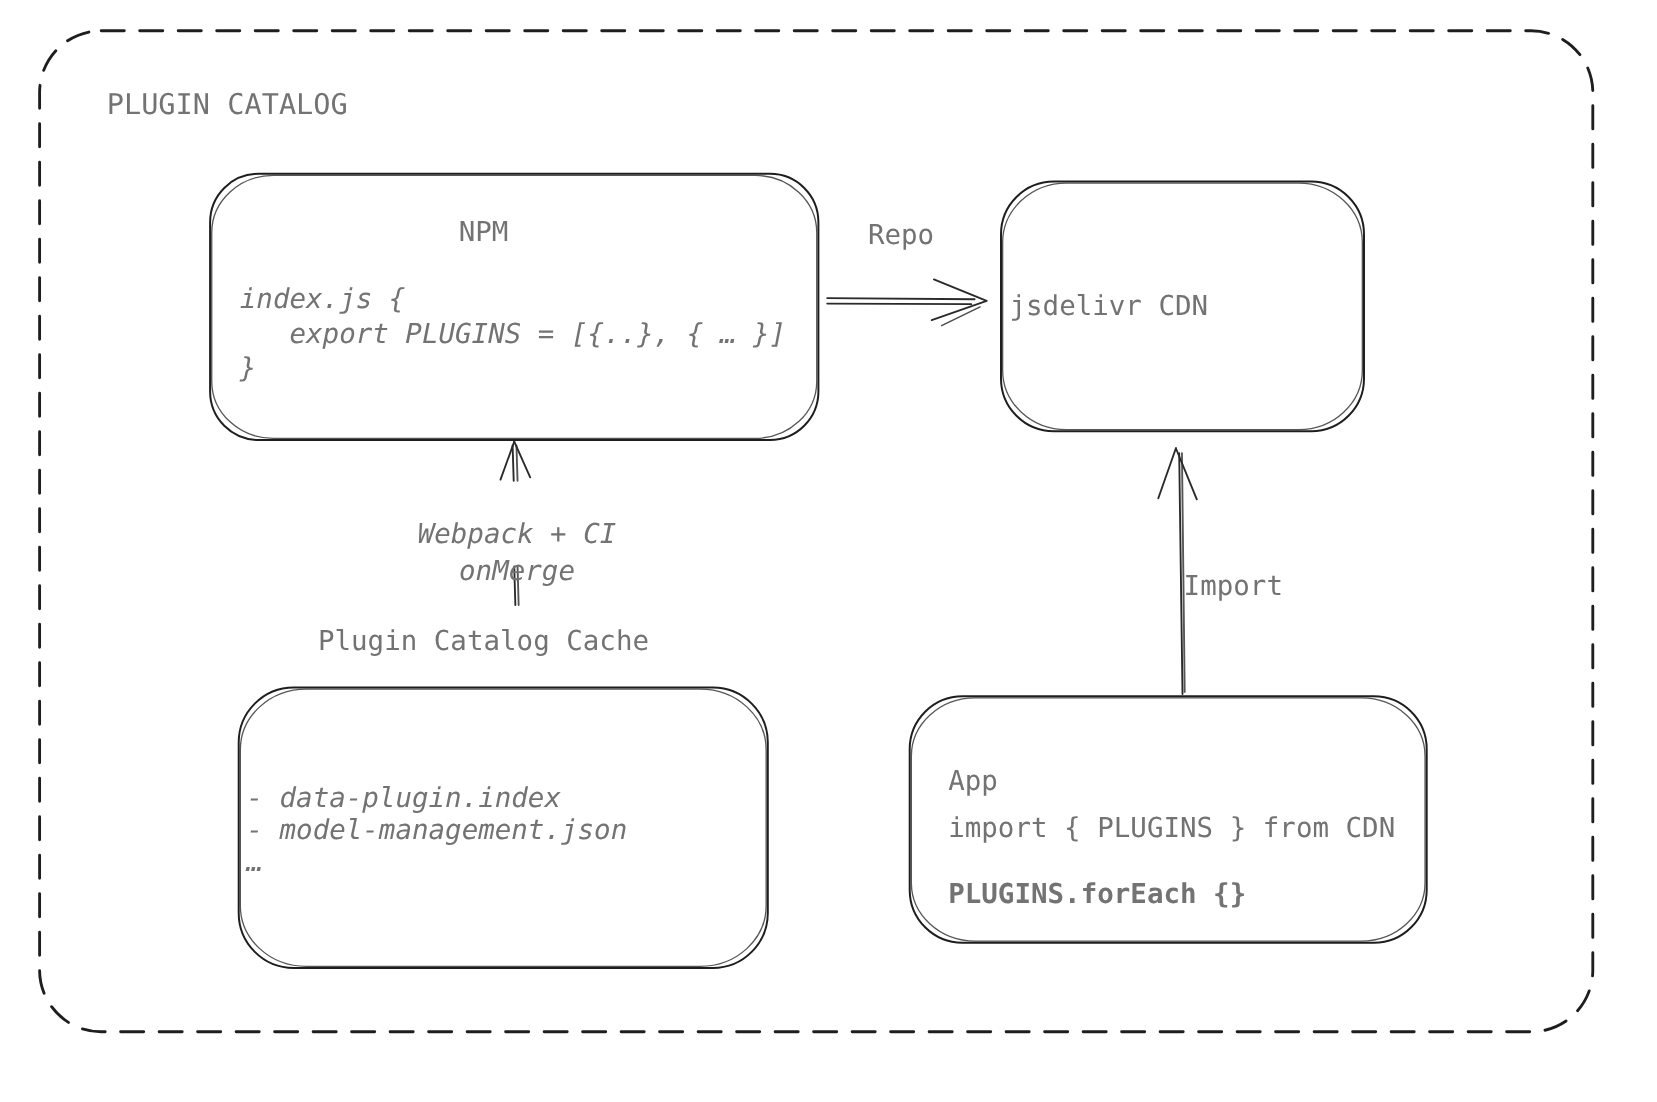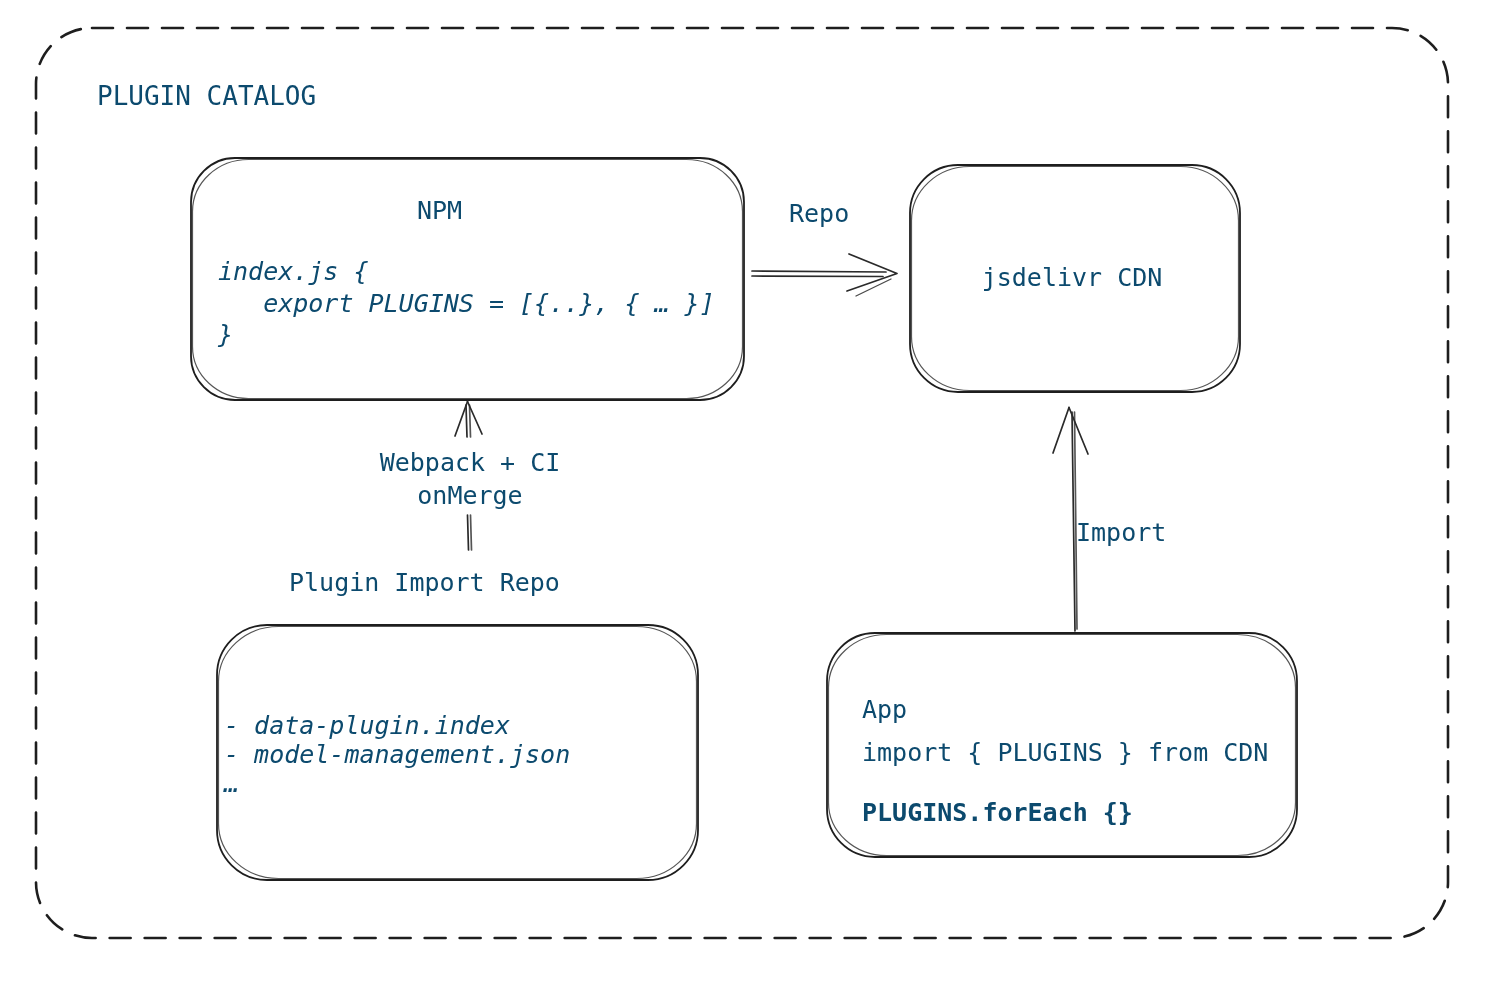--- a/index.html
+++ b/index.html
@@ -19,21 +19,21 @@
   #shapes {
     position: absolute;
     left: 0;
     top: 0;
   }
   .txt {
     position: absolute;
     white-space: pre;
     font-size: 25px;
     line-height: 1;
-    color: #0c4a6e;
+    color: #737373;
   }
   .title {
     font-size: 26px;
   }
   .code {
     margin: 0;
     font-family: inherit;
     font-style: italic;
   }
   .center {
@@ -98,26 +98,26 @@
 
   <div class="txt title" style="left:97px; top:83px;">PLUGIN CATALOG</div>
 
   <div class="txt" style="left:417px; top:198px;">NPM</div>
   <pre class="txt code" style="left:218px; top:256px; line-height:31.5px;">index.js {
    export PLUGINS = [{..}, { … }]
 }</pre>
 
   <div class="txt" style="left:789px; top:201px;">Repo</div>
 
-  <div class="txt center" style="left:922px; top:265px; width:300px;">jsdelivr CDN</div>
+  <div class="txt center" style="left:858px; top:265px; width:300px;">jsdelivr CDN</div>
 
-  <div class="txt center" style="left:350px; top:446px; width:240px; line-height:33px;">Webpack + CI
+  <div class="txt center" style="left:350px; top:469px; width:240px; line-height:33px;font-style:italic;">Webpack + CI
 onMerge</div>
 
-  <div class="txt" style="left:289px; top:570px;">Plugin Import Repo</div>
+  <div class="txt" style="left:289px; top:570px;">Plugin Catalog Cache</div>
   <pre class="txt code" style="left:224px; top:711px; line-height:29px;">- data-plugin.index
 - model-management.json
 …</pre>
 
   <div class="txt" style="left:862px; top:685px;margin-top:12px;">App</div>
   <div class="txt" style="left:862px; top:740px;">import { PLUGINS } from CDN</div>
   <div class="txt" style="left:862px; top:800px;font-weight:bold;">PLUGINS.forEach {}</div>
 
   <div class="txt" style="left:1076px; top:520px;text-align:center;">Import</div>
 

